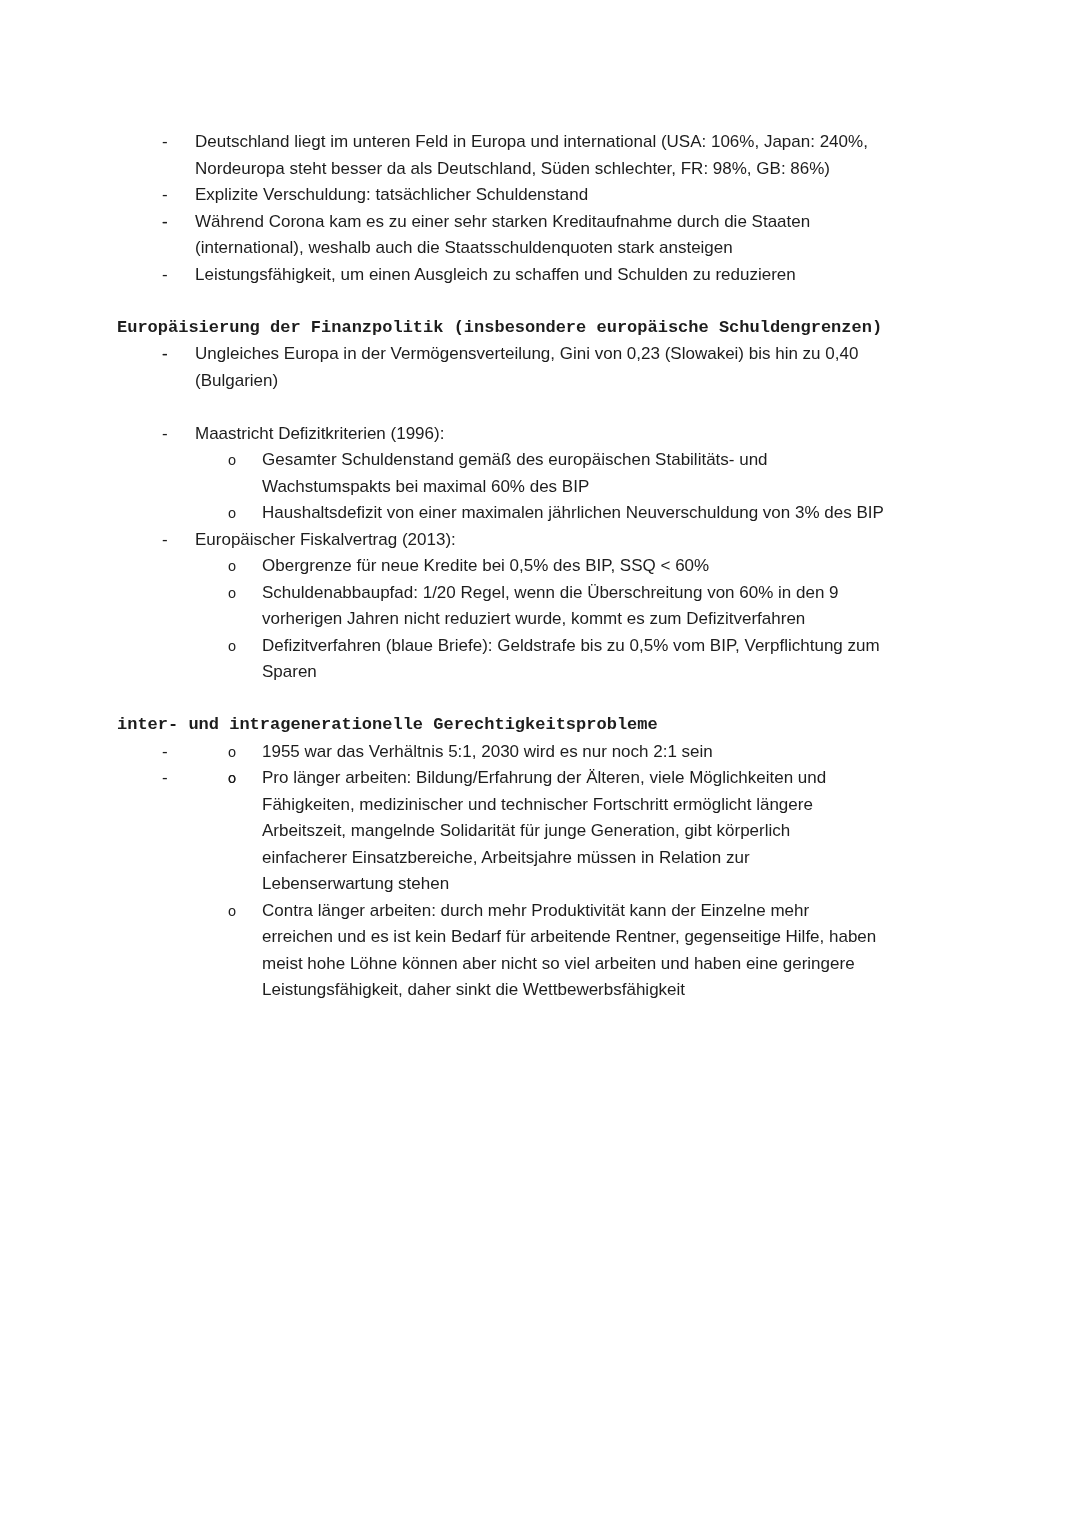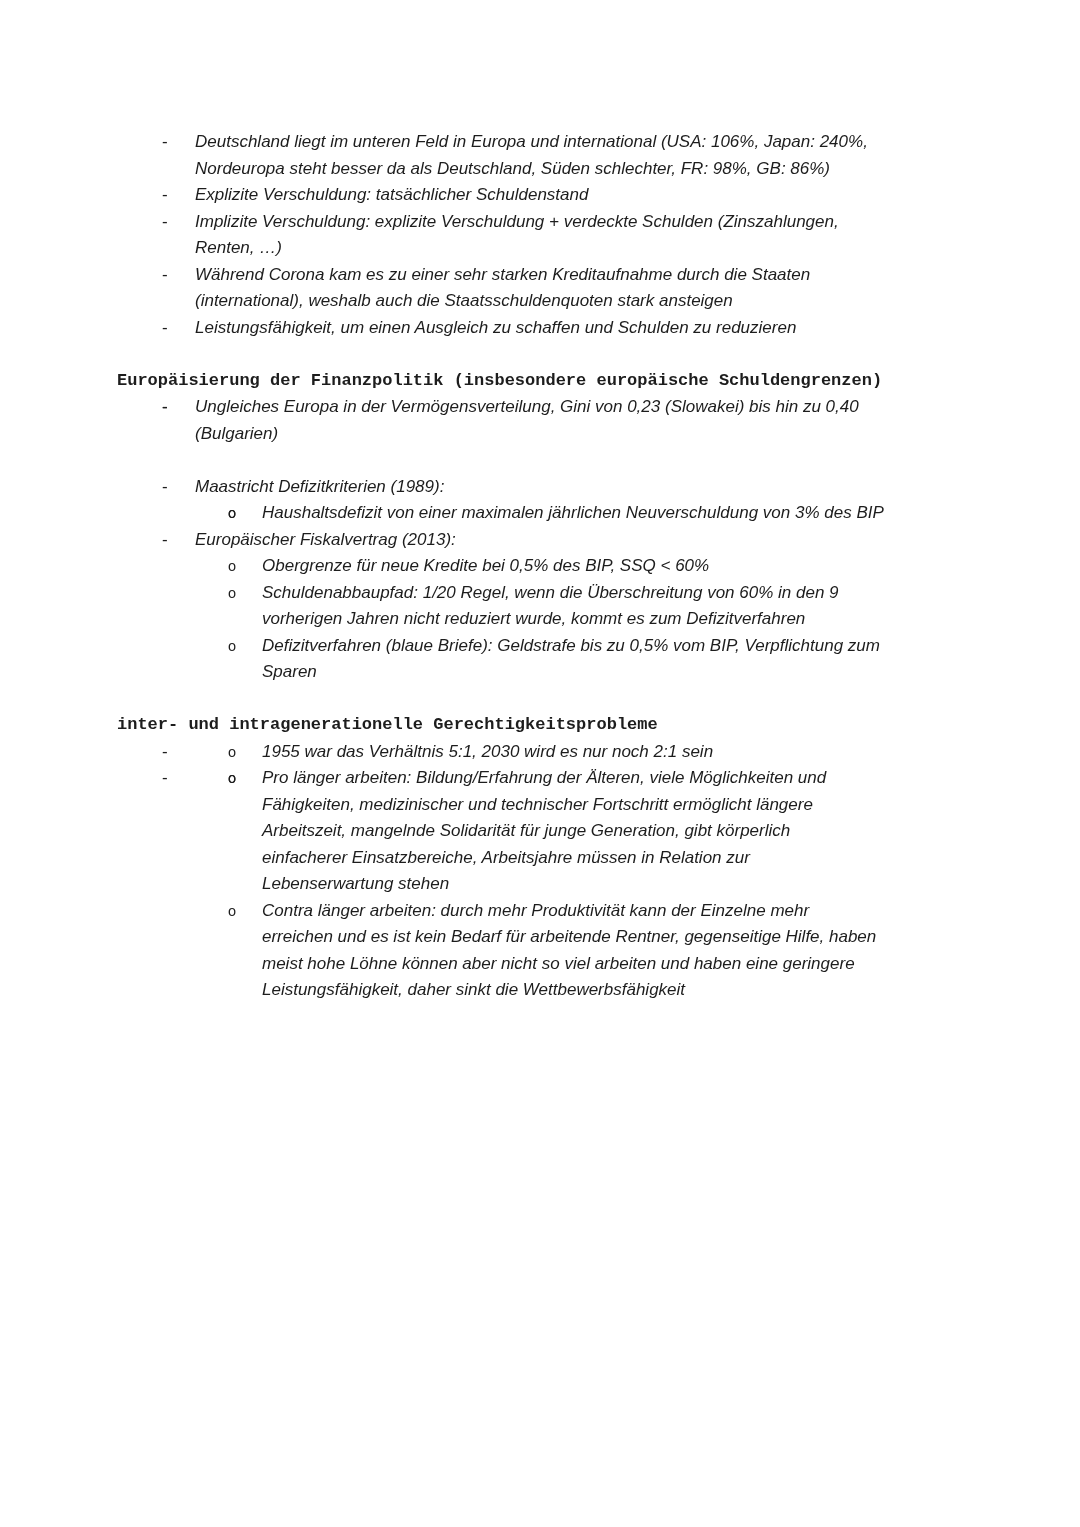--- a/index.html
+++ b/index.html
@@ -20,21 +20,21 @@
     left: 0;
     width: 1080px;
   }
   .heading {
     margin: 26.5px 40px 0 117px;
     font-weight: bold;
     white-space: pre-line;
     font-family: Liberation Mono, monospace;
   }
   .li { position: relative; }
-  .li .txt { white-space: pre-line; font-style: italic; }
+  .li .txt { white-space: pre-line; }
   .l1 { padding-left: 195px; padding-right: 40px; }
   .l1 > .marker {
     position: absolute;
     left: 162px;
     top: 0;
   }
   .l2 { padding-left: 262px; padding-right: 40px; }
   .l2 > .marker {
     position: absolute;
     left: 228px;
@@ -53,22 +53,20 @@
       <span class="marker">-</span>
       <div class="txt">Deutschland liegt im unteren Feld in Europa und international (USA: 106%, Japan: 240%,
 Nordeuropa steht besser da als Deutschland, Süden schlechter, FR: 98%, GB: 86%)</div>
     </div>
     <div class="li l1">
       <span class="marker">-</span>
       <div class="txt">Explizite Verschuldung: tatsächlicher Schuldenstand</div>
     </div>
     <div class="li l1">
       <span class="marker">-</span>
-      <div class="txt">Implizite Verschuldung: explizite Verschuldung + verdeckte Schulden (Zinszahlungen,
-Renten, …)</div>
     </div>
     <div class="li l1">
       <span class="marker">-</span>
       <div class="txt">Während Corona kam es zu einer sehr starken Kreditaufnahme durch die Staaten
 (international), weshalb auch die Staatsschuldenquoten stark ansteigen</div>
     </div>
     <div class="li l1">
       <span class="marker">-</span>
       <div class="txt">Leistungsfähigkeit, um einen Ausgleich zu schaffen und Schulden zu reduzieren</div>
     </div>
@@ -78,24 +76,26 @@
     <div class="li l1">
       <span class="marker">-</span>
     </div>
     <div class="li l1">
       <span class="marker">-</span>
       <div class="txt">Ungleiches Europa in der Vermögensverteilung, Gini von 0,23 (Slowakei) bis hin zu 0,40
 (Bulgarien)</div>
     </div>
     <div class="li l1 gap">
       <span class="marker">-</span>
-      <div class="txt">Maastricht Defizitkriterien (1989):</div>
+      <div class="txt">Maastricht Defizitkriterien (1996):</div>
     </div>
     <div class="li l2">
       <span class="marker">o</span>
+      <div class="txt">Gesamter Schuldenstand gemäß des europäischen Stabilitäts- und
+Wachstumspakts bei maximal 60% des BIP</div>
     </div>
     <div class="li l2">
       <span class="marker">o</span>
       <div class="txt">Haushaltsdefizit von einer maximalen jährlichen Neuverschuldung von 3% des BIP</div>
     </div>
     <div class="li l1">
       <span class="marker">-</span>
       <div class="txt">Europäischer Fiskalvertrag (2013):</div>
     </div>
     <div class="li l2">

